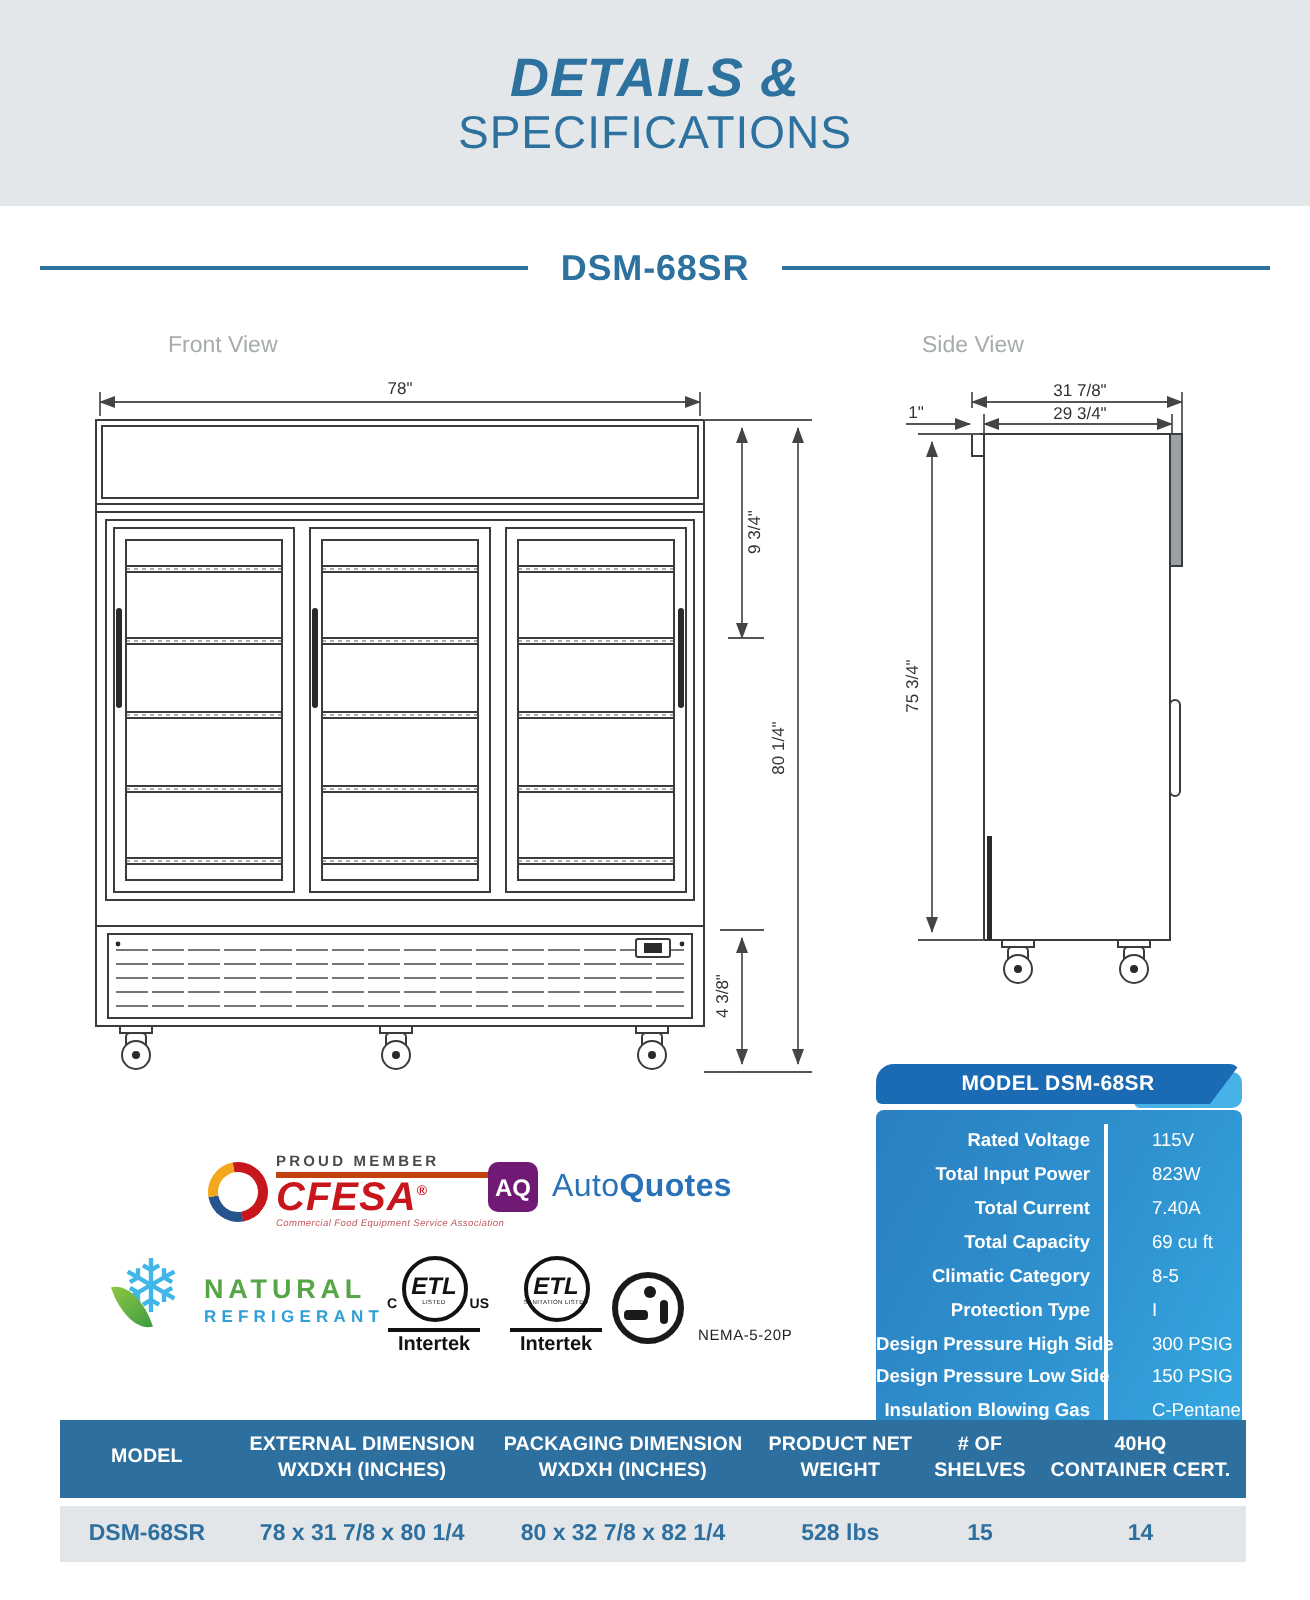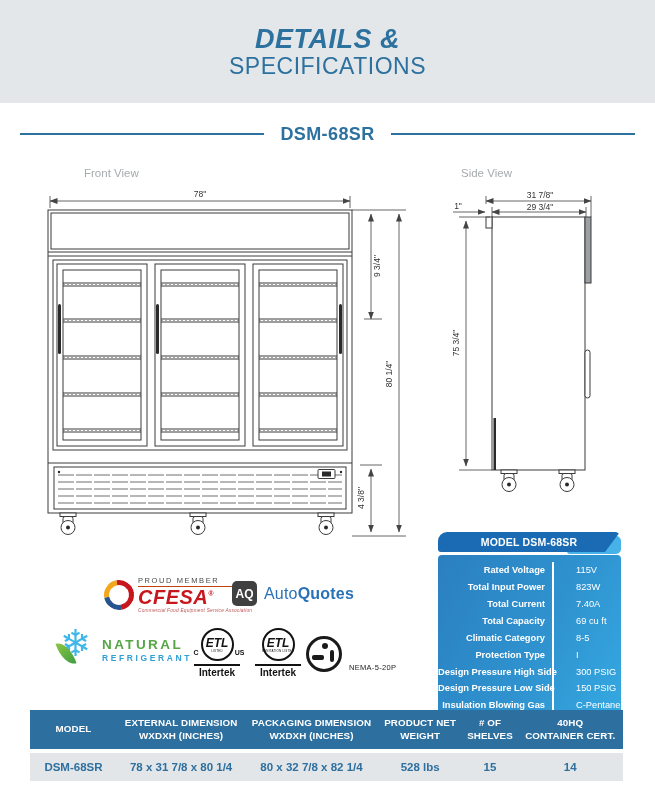--- a/index.html
+++ b/index.html
@@ -46,29 +46,29 @@
              border-radius:4px 4px 10px 10px;display:flex;flex-direction:column;justify-content:space-between;}
   .spec-divider{position:absolute;left:114px;top:7px;bottom:8px;width:1.5px;background:#fff;}
   .spec-row{display:grid;grid-template-columns:114px 1fr;color:#fff;font-size:9.3px;line-height:14.6px;}
   .spec-row .lab{text-align:right;padding-right:7px;font-weight:600;white-space:nowrap;}
   .spec-row .val{padding-left:24px;font-weight:400;white-space:nowrap;}
 
   
   .cfesa{position:absolute;left:104px;top:576px;display:flex;align-items:center;gap:4px;}
   .cfesa-ring{width:20px;height:20px;border-radius:50%;border:5px solid #c8161d;
               border-left-color:#f2a71d;border-bottom-color:#27548f;transform:rotate(35deg);}
-  .cfesa-member{font-size:7.5px;color:#4a4a4a;font-weight:400;letter-spacing:1.6px;
-                border-bottom:1px solid #c2410c;padding-bottom:1px;}
+  .cfesa-member{font-size:7.5px;color:#4a4a4a;font-weight:700;letter-spacing:1.6px;
+                border-bottom:3px solid #c2410c;padding-bottom:1px;}
   .cfesa-name{font-size:20px;font-weight:800;font-style:italic;color:#c8161d;letter-spacing:.5px;line-height:1;}
   .cfesa-name sup{font-size:7px;}
   .cfesa-tag{font-size:4.8px;color:#c0595c;letter-spacing:.2px;margin-top:1px;font-style:italic;}
 
   .aq{position:absolute;left:232px;top:581px;display:flex;align-items:center;gap:7px;}
-  .aq-badge{width:25px;height:25px;background:#404040;border-radius:5px;color:#fff;
-            font-weight:bold;font-size:12px;display:flex;align-items:center;justify-content:center;}
+  .aq-badge{width:25px;height:25px;background:#701a75;border-radius:5px;color:#fff;
+            font-weight:bold;font-size:12px;display:flex;align-items:center;justify-content:center;margin-left:12px;}
   .aq-name{font-size:16px;color:#2a72b8;letter-spacing:.2px;}
   .aq-name .b{font-weight:bold;}
 
   .natural{position:absolute;left:58px;top:629px;display:flex;align-items:center;gap:2px;}
   .snowwrap{position:relative;width:42px;height:42px;}
   .snow{position:absolute;left:2px;top:-6px;font-size:37px;color:#41b6e8;line-height:42px;}
   .leaf{position:absolute;left:1px;top:12px;width:14px;height:25px;
         background:linear-gradient(160deg,#8dc63f,#3f9d43);border-radius:0 100% 0 100%;
         transform:rotate(-18deg);}
   .nat-l1{color:#56a546;font-weight:bold;font-size:13.5px;letter-spacing:2.4px;line-height:1.15;}

